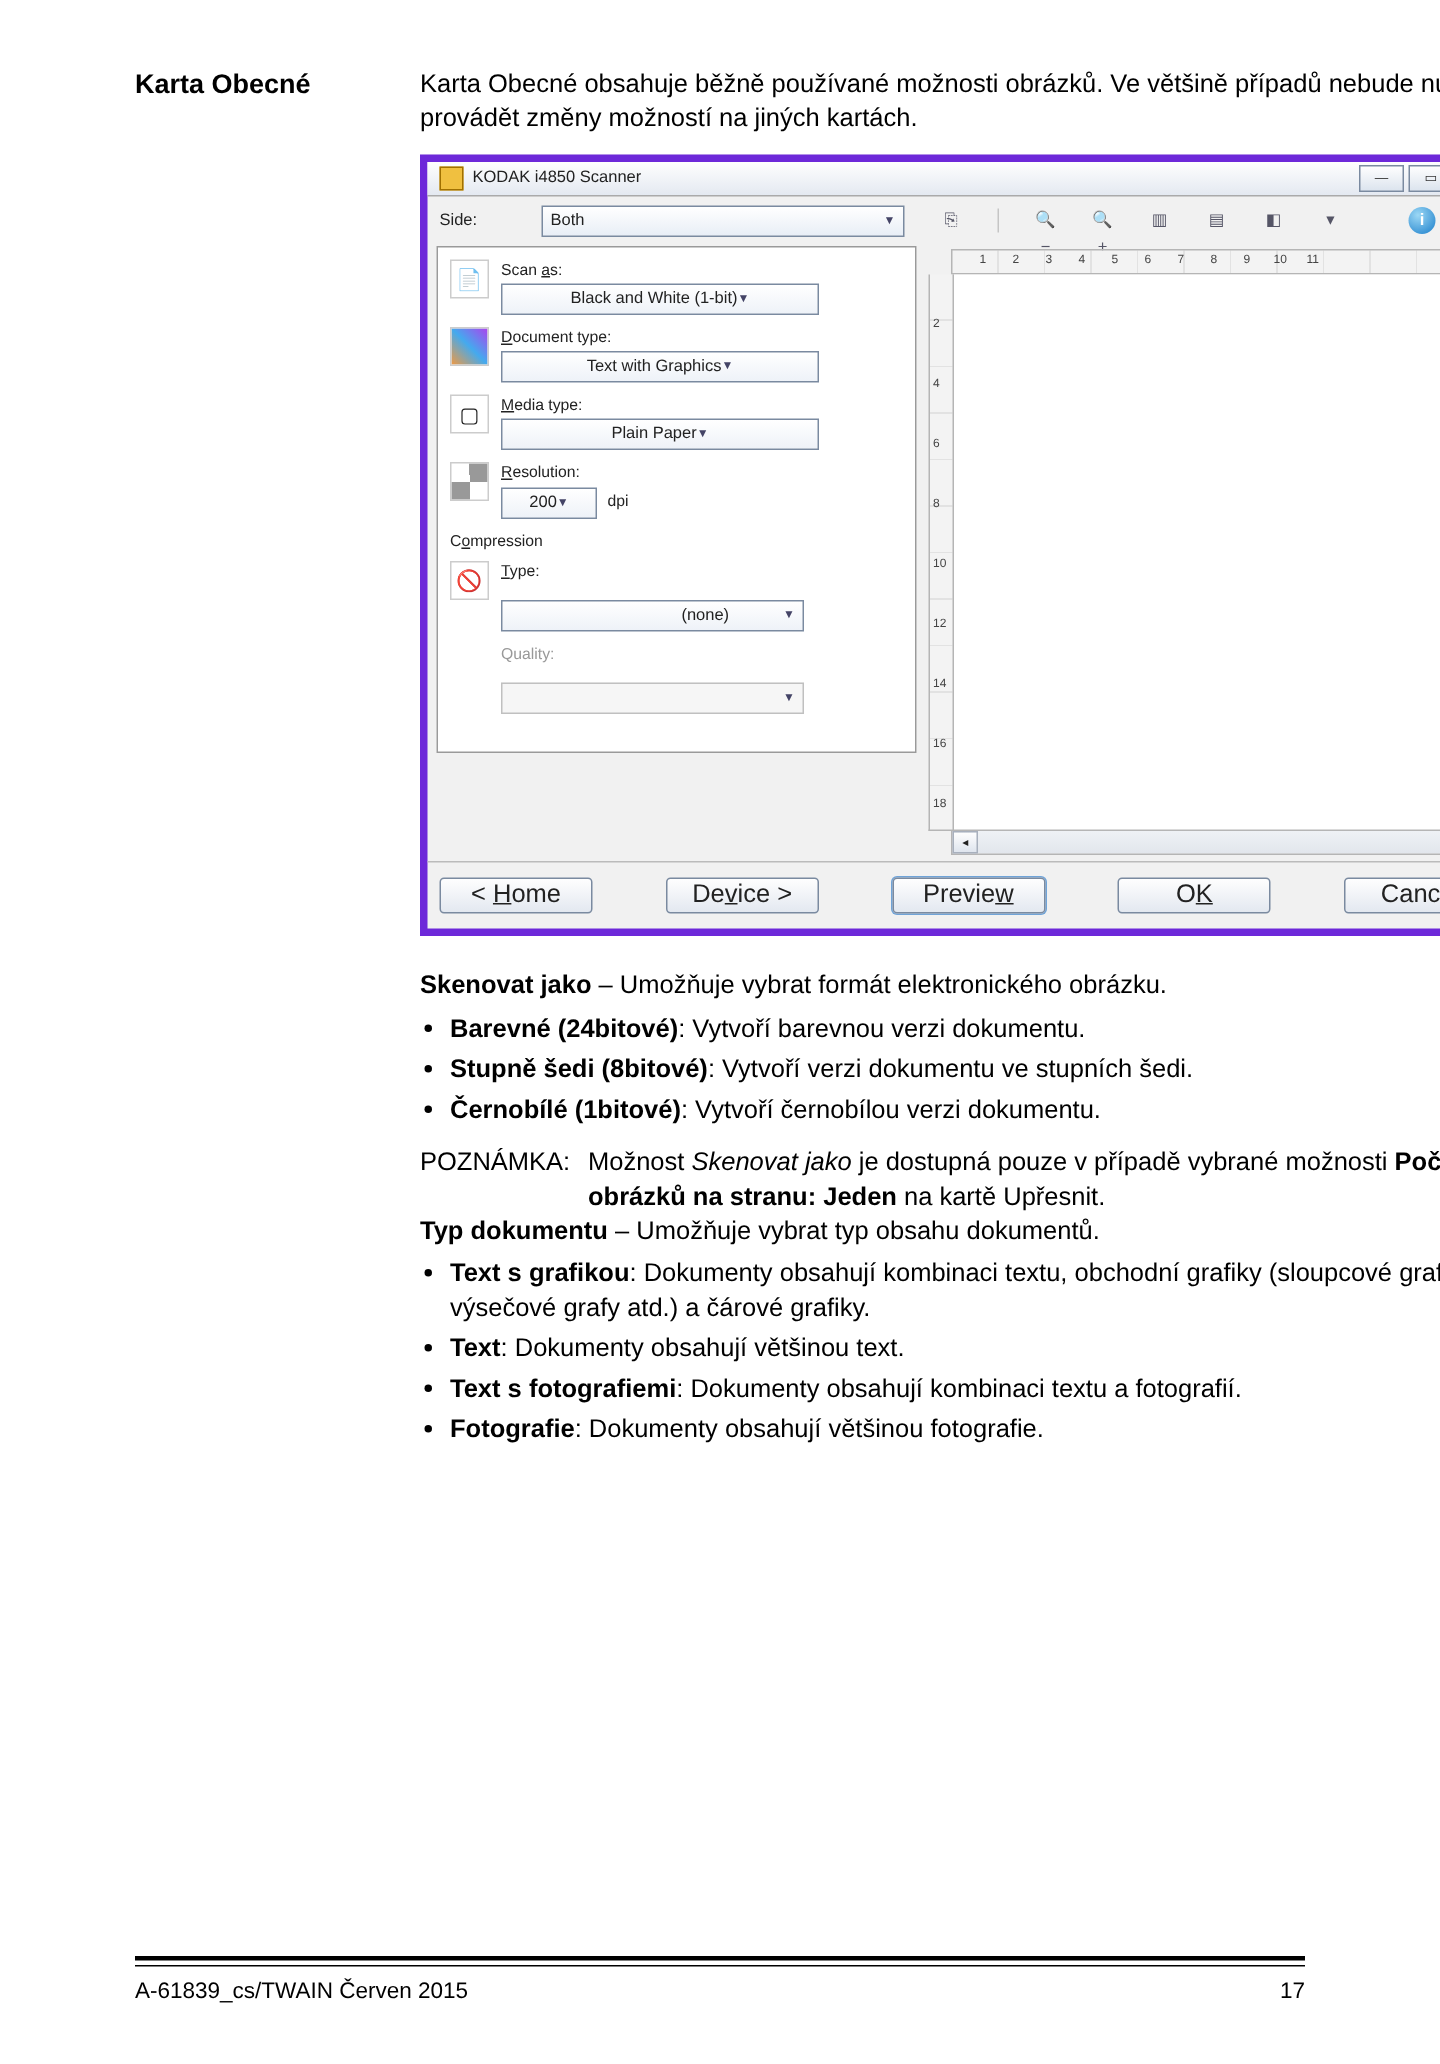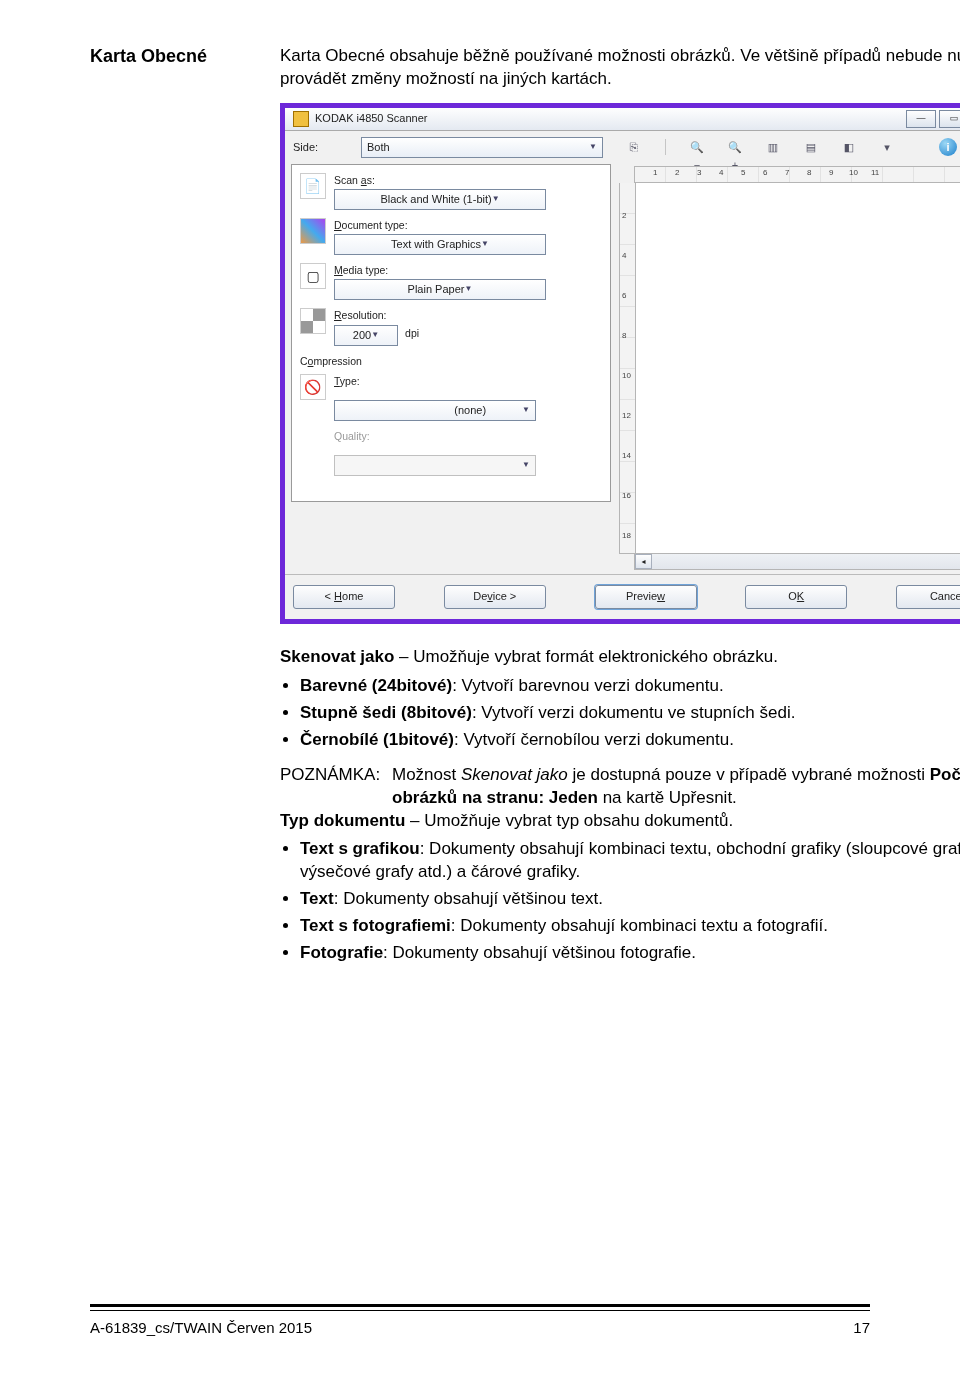--- a/index.html
+++ b/index.html
@@ -225,21 +225,21 @@
     border-top:1px solid #bbb;
     padding: 10px 8px;
     display:flex;
     justify-content:space-between;
   }
   .dlg-btn {
     width: 100px; height: 22px;
     border: 1px solid #7a8aa0;
     border-radius: 3px;
     background: linear-gradient(#fefefe,#e3e8f0);
-    font-size: 11px;
+    font-size: 17px;
     text-align:center;
     line-height: 20px;
   }
   .default-btn { box-shadow: 0 0 0 1px #6fa3d8; }
   
   .body-text p { margin: 0 0 6px 0; }
   .section-lead { font-weight: bold; }
   .bullets { margin: 4px 0 12px 0; padding-left: 20px; }
   .bullets li { margin-bottom: 4px; }
   .note-row { display:flex; margin: 4px 0 0 0; }

